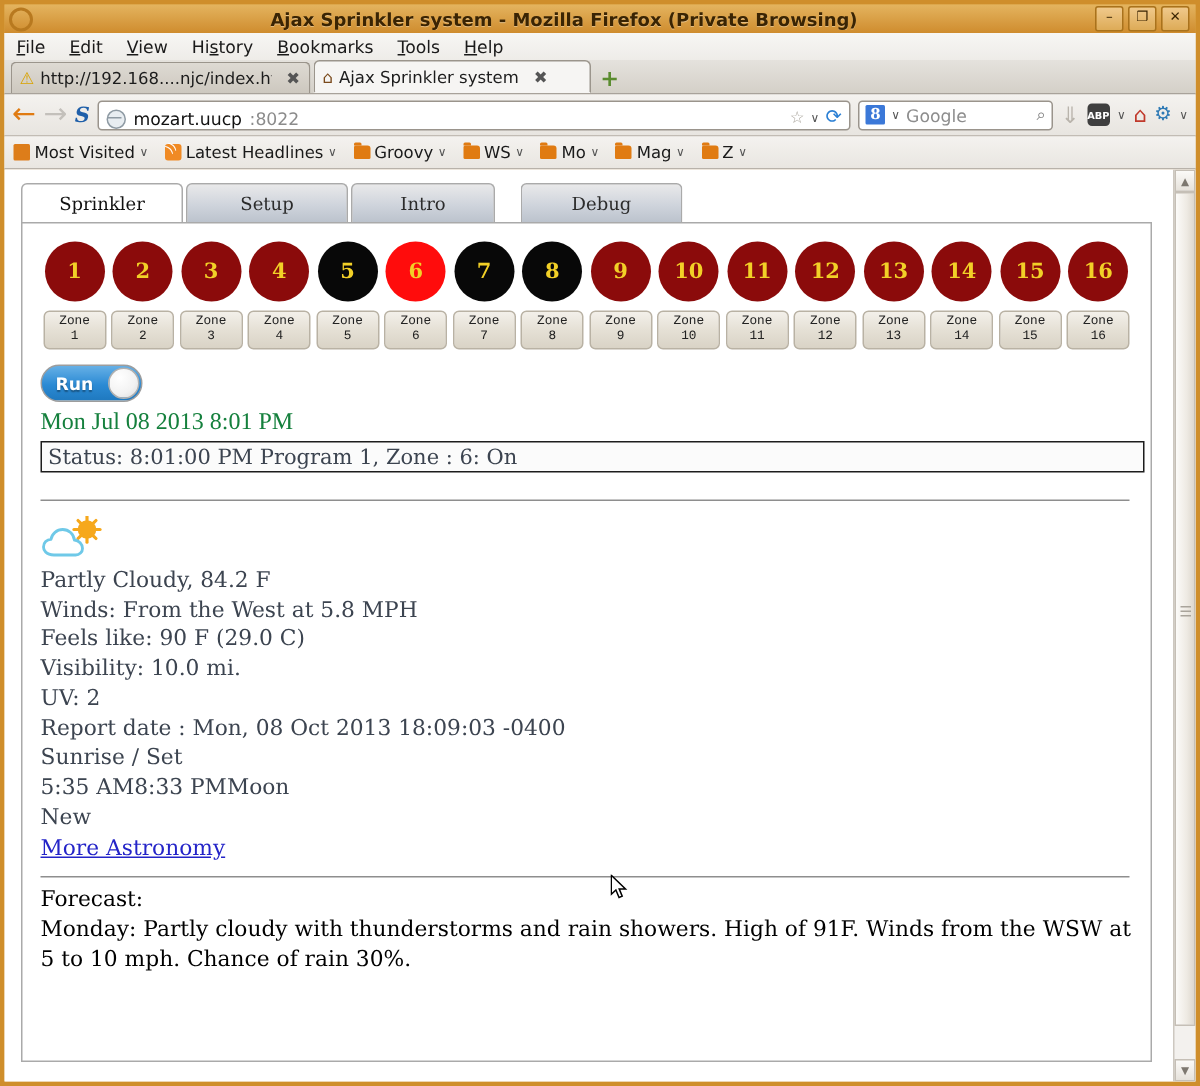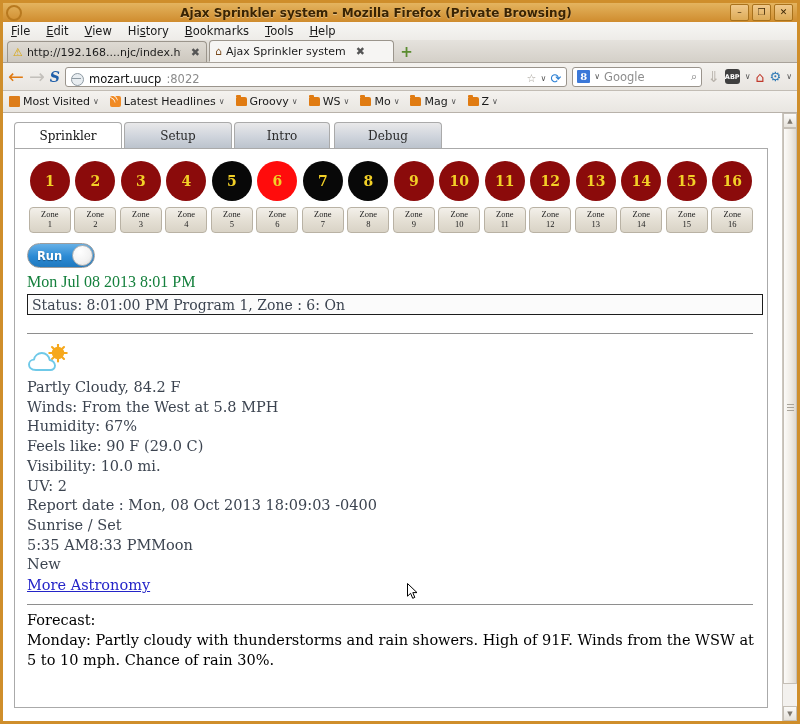--- a/index.html
+++ b/index.html
@@ -269,21 +269,21 @@
     font-size: 14px; font-weight: bold;
     color: #f2d027;
     margin-bottom: 6px;
   }
   .zbtn {
     width: 42px; height: 26px;
     background: linear-gradient(180deg,#f3f0ea 0%,#e5e0d5 50%,#d9d3c6 100%);
     border: 1px solid #b9b2a4;
     border-radius: 4px;
     display: flex; flex-direction: column; align-items: center; justify-content: center;
-    font-family: Liberation Serif, serif;
+    font-family: Liberation Mono, monospace;
     font-size: 8.5px; color: #222; line-height: 1.15;
     box-sizing: border-box;
   }
 
   
   .run-row { margin-top: 10px; }
   .toggle {
     width: 68px; height: 25px; border-radius: 13px;
     background: linear-gradient(180deg,#66b0e6 0%,#2b8ad4 55%,#1f79bf 100%);
     border: 1px solid #9d9d9d;
@@ -465,21 +465,21 @@
       <div class="uitabs-wrap">
         <div class="uitab active" style="left:0px;width:108px;">
           <span>Sprinkler</span>
         </div>
         <div class="uitab" style="left:110px;width:108px;">
           <span>Setup</span>
         </div>
         <div class="uitab" style="left:220px;width:96px;">
           <span>Intro</span>
         </div>
-        <div class="uitab" style="left:320px;width:108px;">
+        <div class="uitab" style="left:333px;width:108px;">
           <span>Debug</span>
         </div>
       </div>
 
       <div class="uipanel">
 
         
         <div class="zone-circles">
           <div class="zcell">
             <div class="circle" style="background:#8B0B0B">1</div>
@@ -629,21 +629,20 @@
                 <line x1="26.8" y1="13.2" x2="25" y2="15"></line>
               </g>
               <path d="M9 26 C3.4 26 2 22.6 2 20.6 C2 17.8 4.2 15.6 7 15.6 C7.6 11.8 10.9 9 14.8 9
                        C18.8 9 22.2 12 22.6 16 C25.6 16.2 28 18.8 28 21.6 C28 24 26 26 23.4 26 Z" fill="#ffffff" stroke="#6fc9e8" stroke-width="1.9" stroke-linejoin="round"></path>
             </g>
           </svg>
         </div>
 
         <div class="wline">Partly Cloudy, 84.2 F</div>
         <div class="wline">Winds: From the West at 5.8 MPH</div>
-        <div class="wline">Humidity: 67%</div>
         <div class="wline">Feels like: 90 F (29.0 C)</div>
         <div class="wline">Visibility: 10.0 mi.</div>
         <div class="wline">UV: 2</div>
         <div class="wline">Report date : Mon, 08 Oct 2013 18:09:03 -0400</div>
         <div class="wline">Sunrise / Set</div>
         <div class="wline">5:35 AM8:33 PMMoon</div>
         <div class="wline">New</div>
         <a class="wlink" href="#">More Astronomy</a>
 
         <hr class="sep" style="margin:10px 0 6px 0;">

